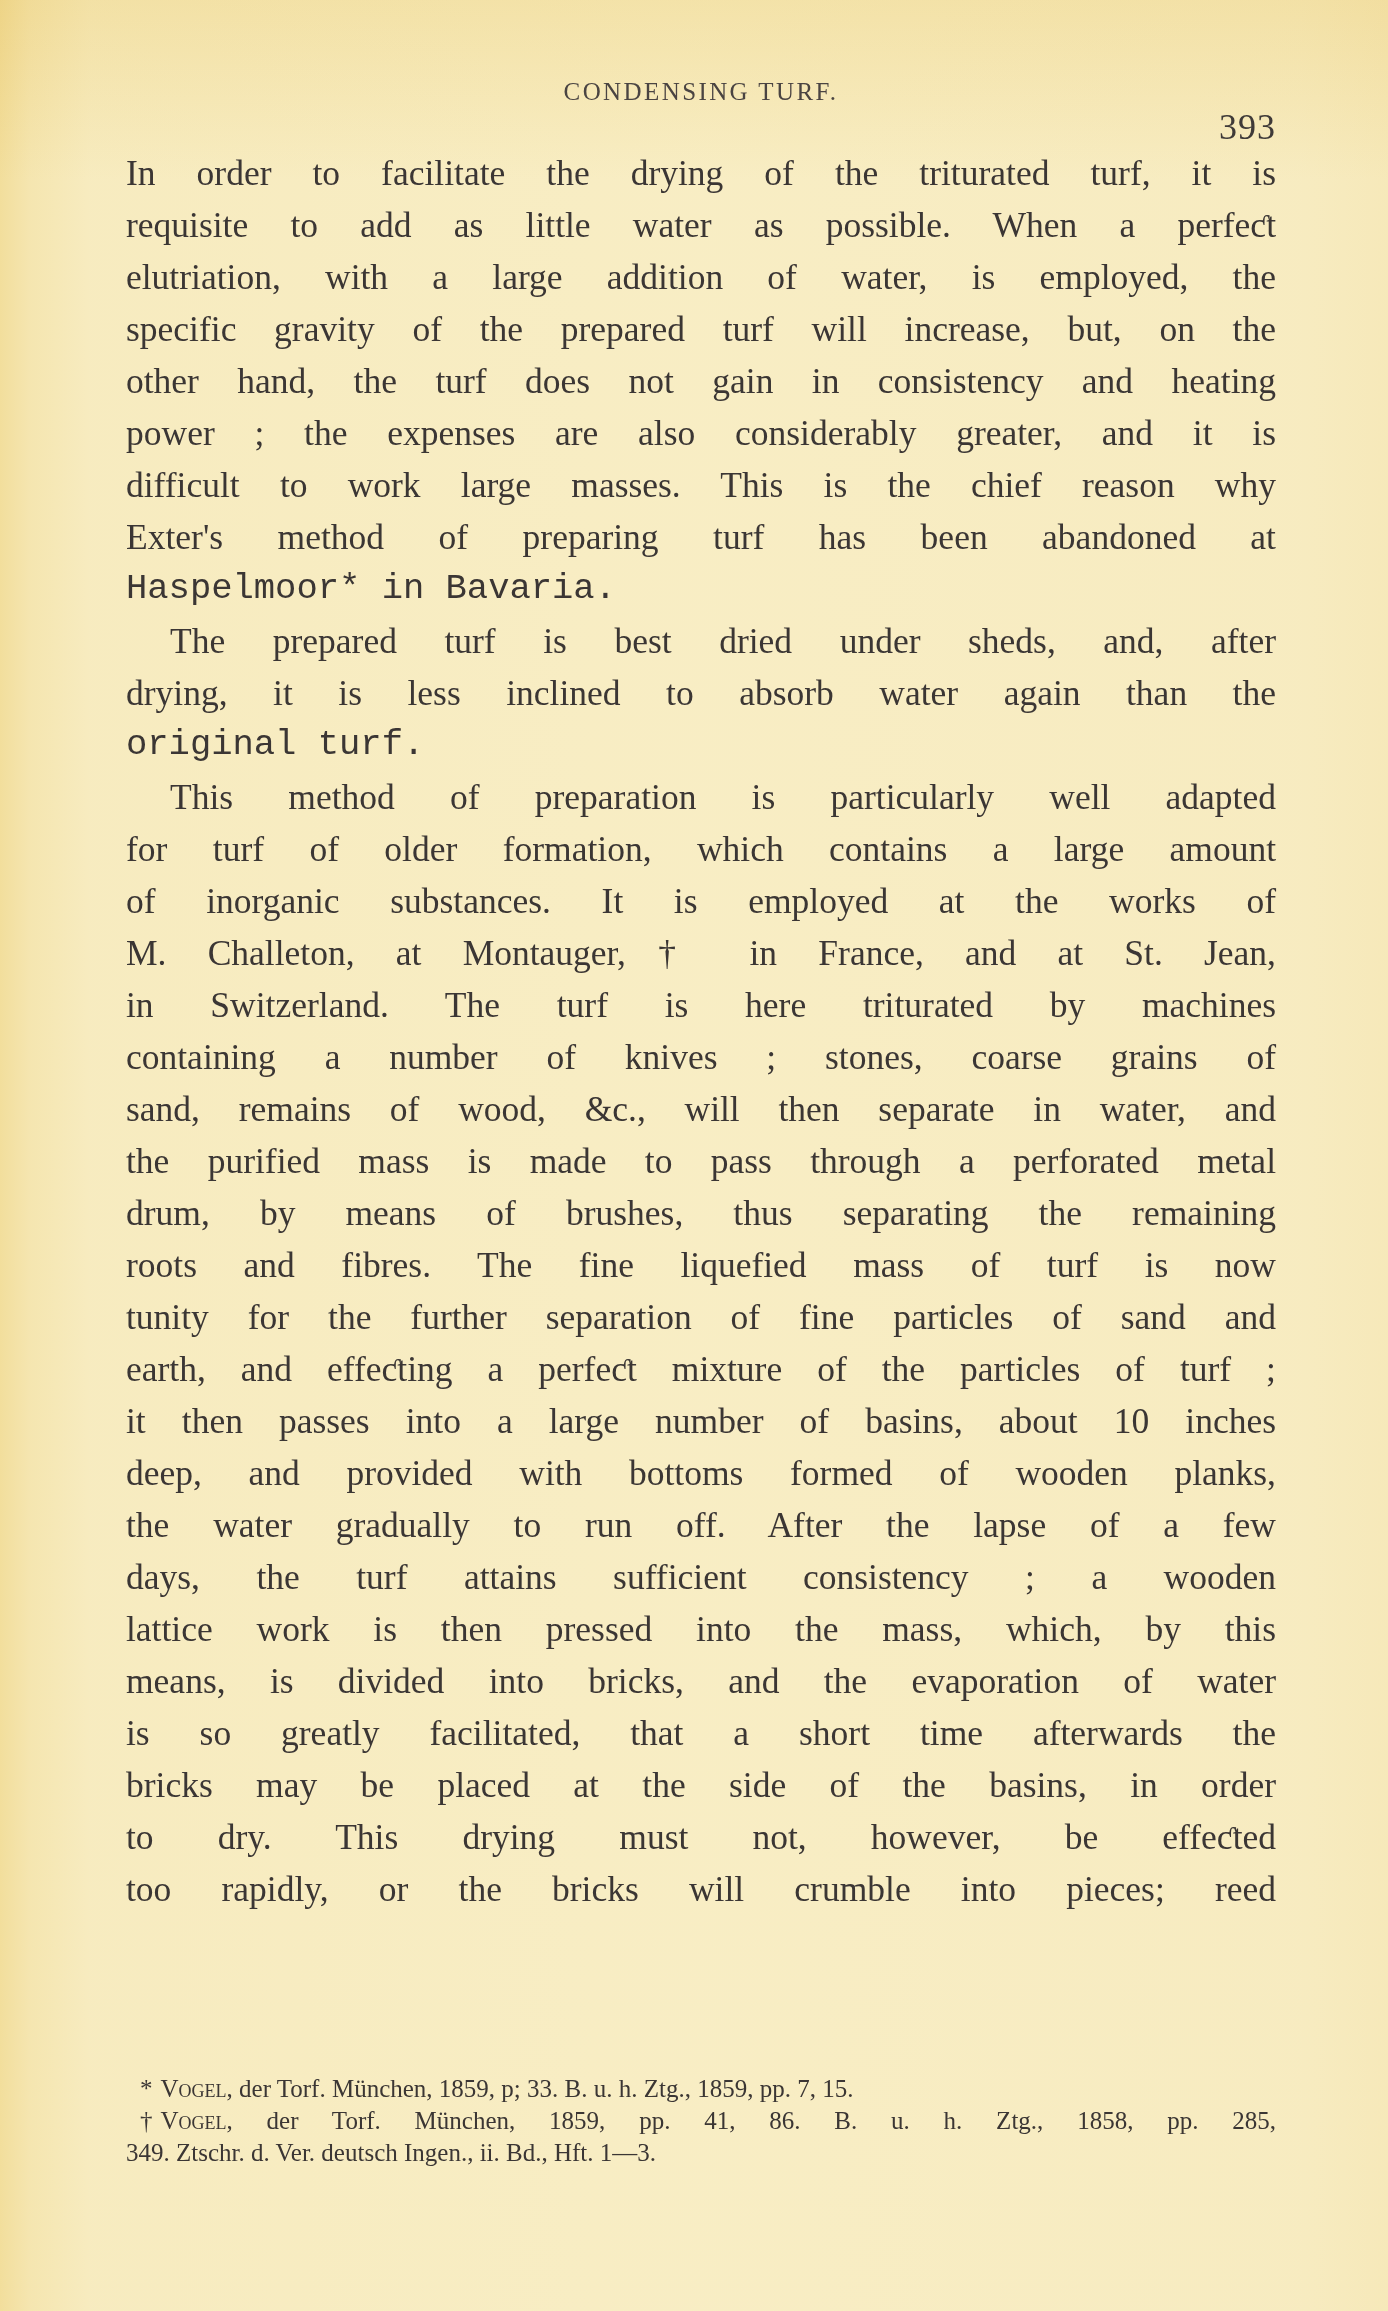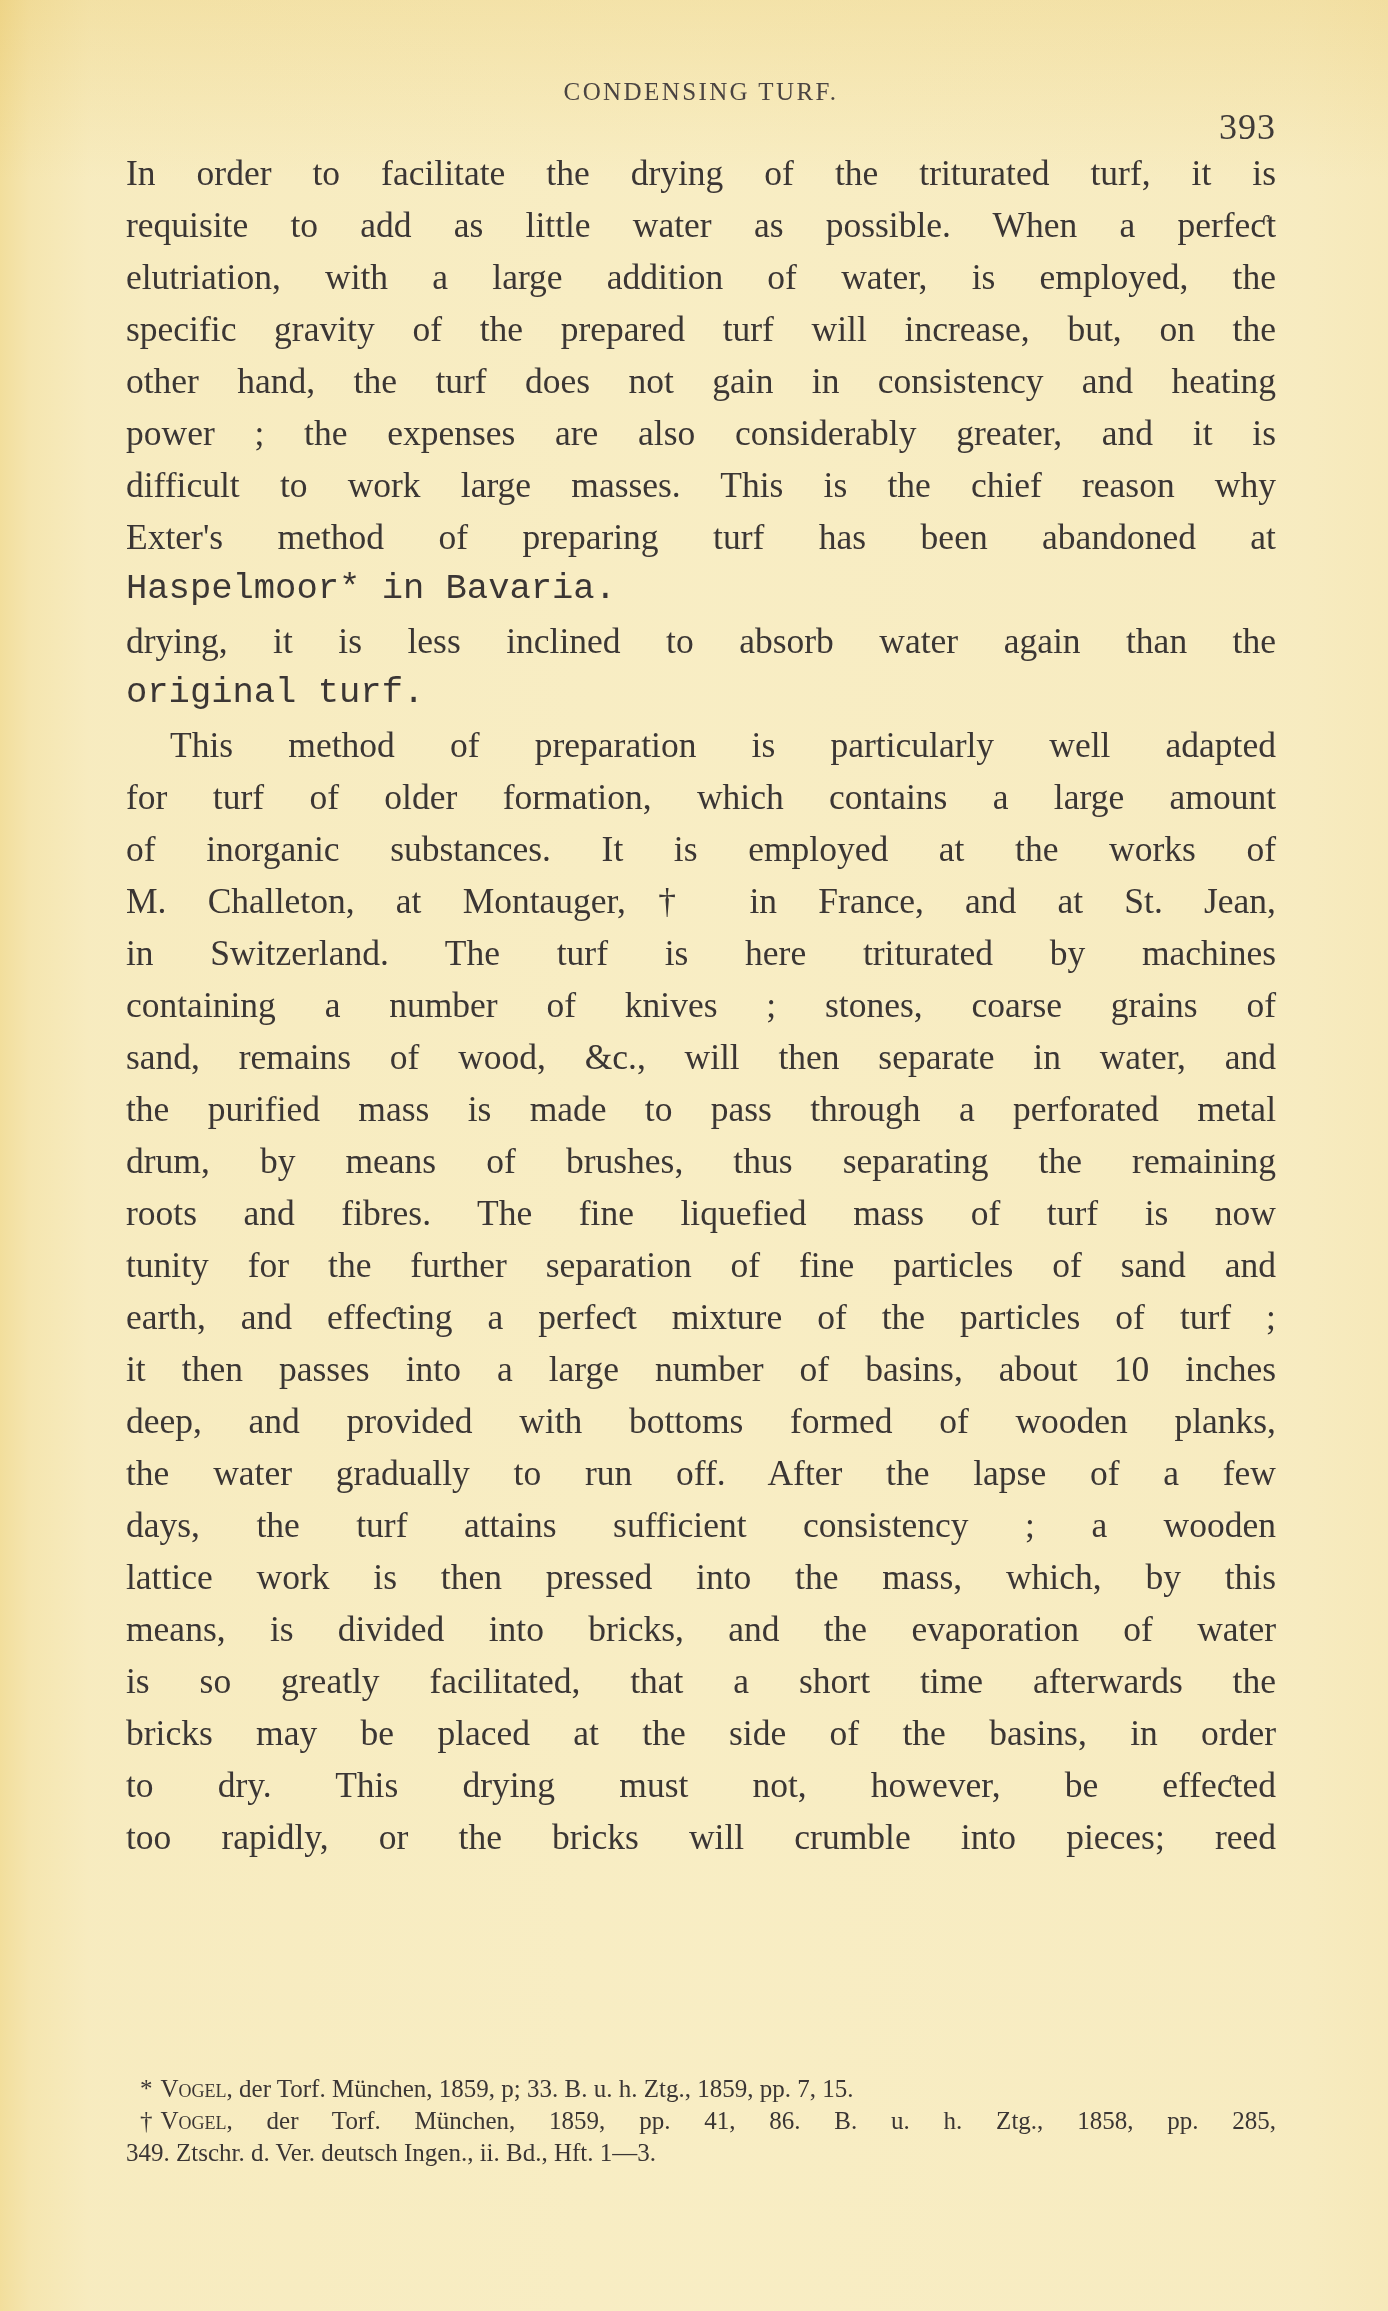--- a/index.html
+++ b/index.html
@@ -118,20 +118,21 @@
   <div class="body-text" id="body-text">
       <span class="line">In order to facilitate the drying of the triturated turf, it is</span>
       <span class="line">requisite to add as little water as possible. When a perfeƈt</span>
       <span class="line">elutriation, with a large addition of water, is employed, the</span>
       <span class="line">specific gravity of the prepared turf will increase, but, on the</span>
       <span class="line">other hand, the turf does not gain in consistency and heating</span>
       <span class="line">power ; the expenses are also considerably greater, and it is</span>
       <span class="line">difficult to work large masses. This is the chief reason why</span>
       <span class="line">Exter's method of preparing turf has been abandoned at</span>
       <span class="line last">Haspelmoor* in Bavaria.</span>
+      <span class="line indent">The prepared turf is best dried under sheds, and, after</span>
       <span class="line">drying, it is less inclined to absorb water again than the</span>
       <span class="line last">original turf.</span>
       <span class="line indent">This method of preparation is particularly well adapted</span>
       <span class="line">for turf of older formation, which contains a large amount</span>
       <span class="line">of inorganic substances. It is employed at the works of</span>
       <span class="line">M. Challeton, at Montauger,† in France, and at St. Jean,</span>
       <span class="line">in Switzerland. The turf is here triturated by machines</span>
       <span class="line">containing a number of knives ; stones, coarse grains of</span>
       <span class="line">sand, remains of wood, &amp;c., will then separate in water, and</span>
       <span class="line">the purified mass is made to pass through a perforated metal</span>

